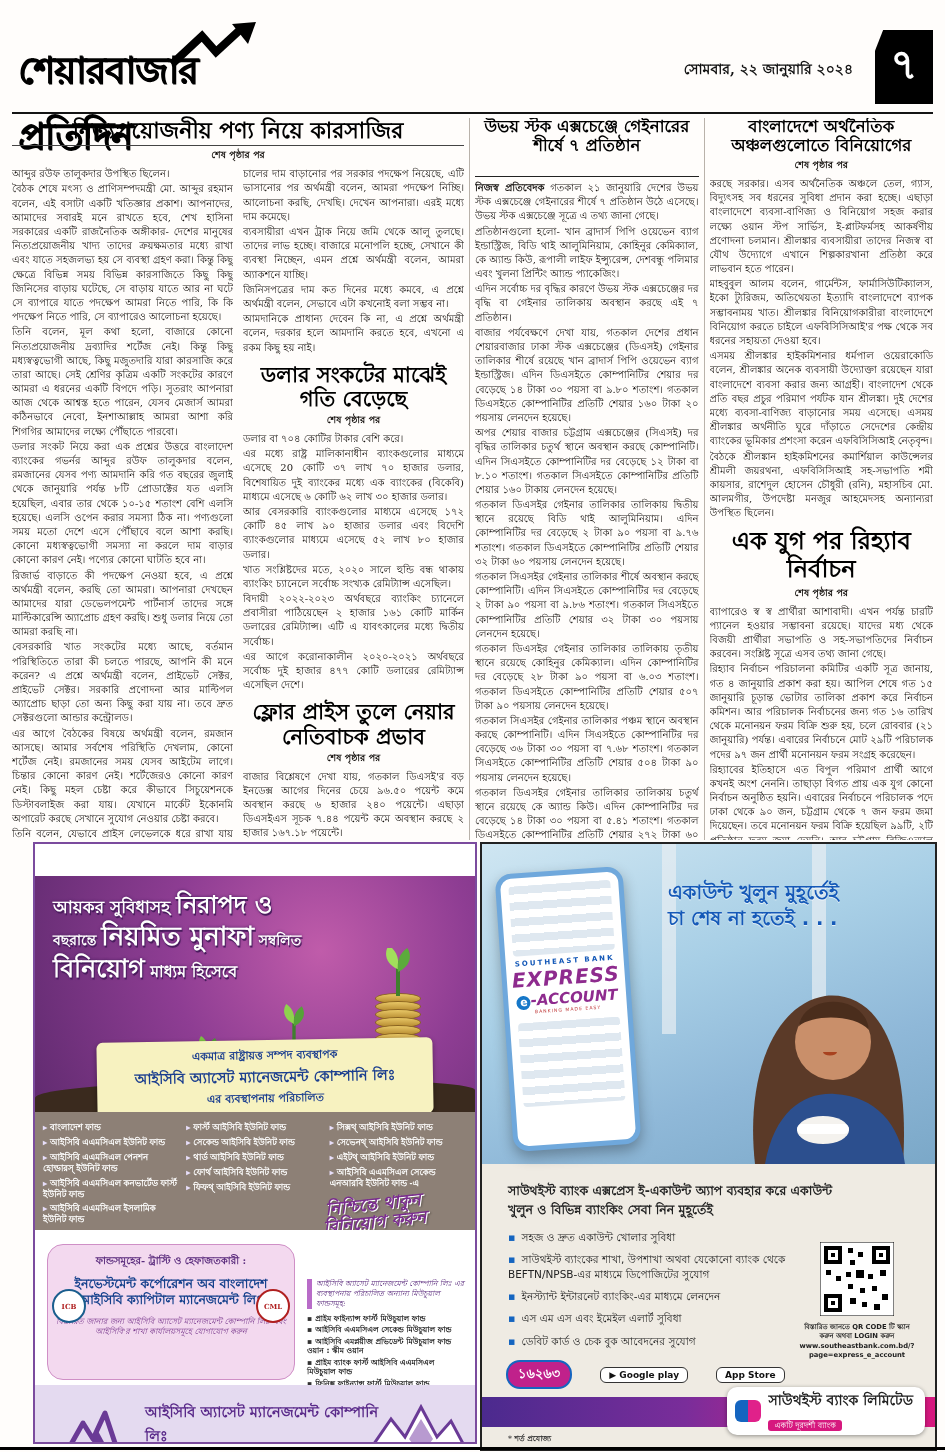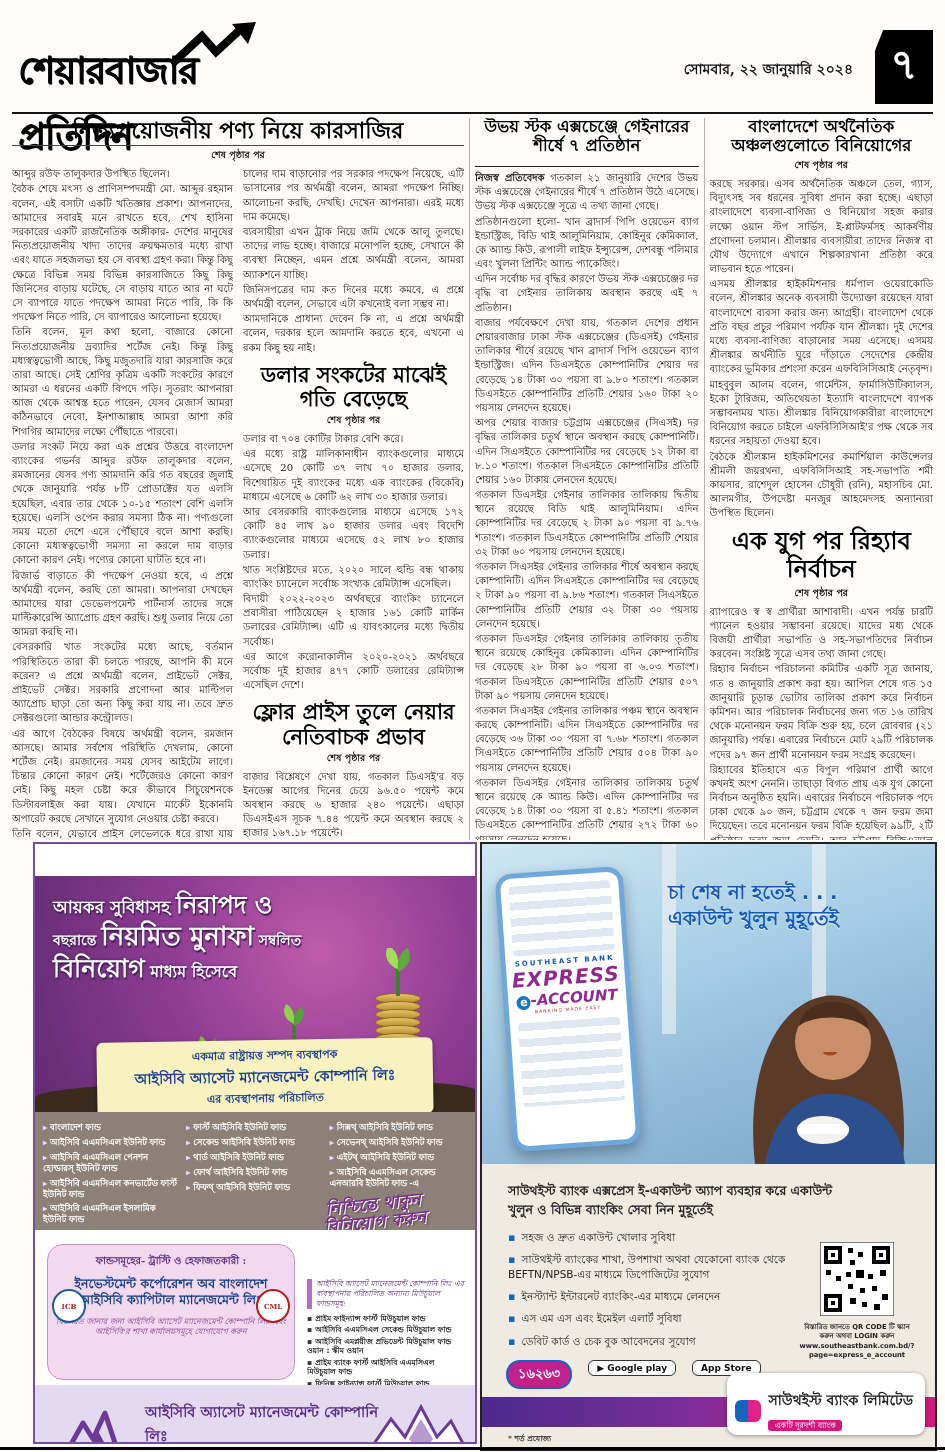--- a/index.html
+++ b/index.html
@@ -23,21 +23,21 @@
   .headline{font-family:"DejaVu Sans","Liberation Sans",sans-serif;font-weight:bold;color:#000;
             text-align:center;line-height:1.15;}
   .contd{font-size:9.5px;font-weight:bold;text-align:center;margin:2px 0 4px 0;}
   .left-block{width:452px;display:flex;flex-direction:column;}
   .lb-head .headline{font-size:22px;border-bottom:1px solid #444;padding-bottom:2px;}
   .lb-cols{flex:1;display:flex;overflow:hidden;}
   .lb-col{width:221px;overflow:hidden;}
   .lb-gut{width:10px;}
   .mini-head{font-size:21px;margin:8px 0 0 0;}
   .mid-col{width:224px;overflow:hidden;}
-  .mid-col .headline{font-size:16.5px;border-bottom:1.5px solid #222;padding-bottom:10px;margin-bottom:4px;}
+  .mid-col .headline{font-size:16.5px;border-bottom:1.5px solid #222;padding-bottom:20px;margin-bottom:4px;}
   .byline{font-weight:bold;font-family:"DejaVu Sans","Liberation Sans",sans-serif;}
   .right-col{width:224px;overflow:hidden;}
   .right-col .headline{font-size:16.5px;}
   .right-col .mini-head{font-size:24px;}
   
   .ad{position:absolute;overflow:hidden;}
   
   .icb{left:33px;top:842px;width:440px;height:598px;border:2px solid #7b4b9e;background:#fff;}
   .icb-top{position:absolute;top:0;left:0;right:0;height:250px;
            background:radial-gradient(circle at 65% 30%, #c05caa 0%, #8e3d93 45%, #5e2a6e 100%);margin-top:32px;}
@@ -105,28 +105,28 @@
   .ph-logo .bm{font-size:4.6px;color:#c03a3a;letter-spacing:1px;font-family:"DejaVu Sans",sans-serif;}
   .woman{position:absolute;right:10px;bottom:0;width:230px;height:230px;}
   .seb-body{position:absolute;top:322px;left:0;right:0;bottom:52px;padding:16px 20px 0 26px;box-sizing:border-box;}
   .seb-bh{font-size:12.5px;font-weight:900;color:#222;font-family:"DejaVu Sans","Liberation Sans",sans-serif;line-height:1.5;width:330px;}
   .seb-bullets{margin-top:10px;width:320px;}
   .seb-bullets p{margin:0 0 7px 0;font-size:10.5px;color:#222;line-height:1.4;
                  font-family:"DejaVu Sans","Liberation Sans",sans-serif;}
   .seb-bullets p::before{content:"▪";color:#1565c0;margin-right:6px;font-size:11px;}
   .qr-wrap{position:absolute;right:18px;bottom:36px;width:120px;text-align:center;}
   .qr-cap{font-size:6.8px;font-weight:bold;color:#222;margin-top:3px;line-height:1.4;font-family:"DejaVu Sans",sans-serif;}
-  .badge-row{position:absolute;left:24px;bottom:8px;display:flex;gap:16px;align-items:flex-start;}
+  .badge-row{position:absolute;left:24px;bottom:8px;display:flex;gap:28px;align-items:center;}
   .hotline{background:#c0218b;color:#fff;border:2px solid #1565c0;border-radius:14px;padding:2px 10px;
            font-weight:900;font-size:13px;font-family:"DejaVu Sans",sans-serif;}
   .store{background:#fff;border:1.5px solid #333;border-radius:6px;padding:2px 8px;font-size:9px;font-weight:bold;
          font-family:"DejaVu Sans",sans-serif;color:#111;}
   .seb-footbar{position:absolute;left:0;right:0;bottom:22px;height:30px;
                background:linear-gradient(90deg,#4b2a8e,#7a2d9a 45%,#c0218b 75%,#d6187e);}
-  .seb-footlabel{position:absolute;right:10px;bottom:14px;background:#fff;border-radius:10px;padding:16px 12px 3px 8px;
+  .seb-footlabel{position:absolute;right:10px;bottom:14px;background:#fff;border-radius:10px;padding:2px 12px 3px 8px;
                  display:flex;align-items:center;gap:7px;box-shadow:0 1px 4px rgba(0,0,0,.4);}
   .sb-mark{width:26px;height:22px;position:relative;}
   .sb-mark .a{position:absolute;left:0;top:0;width:13px;height:22px;background:#1565c0;border-radius:6px 0 0 6px;}
   .sb-mark .b{position:absolute;right:0;top:0;width:13px;height:22px;background:#e0218a;border-radius:0 6px 6px 0;}
   .seb-name{font-size:14px;font-weight:900;color:#222;font-family:"DejaVu Sans",sans-serif;}
   .seb-tag{background:#d6187e;color:#fff;font-size:8px;padding:1px 6px;border-radius:3px;font-family:"DejaVu Sans",sans-serif;}
   .terms{position:absolute;left:26px;bottom:4px;font-size:7.5px;font-weight:bold;color:#333;}
   .page-bottom-rule{position:absolute;left:0;right:0;top:1447px;height:3px;background:#000;}
 </style>
 </head>
@@ -210,22 +210,22 @@
         </div>
     </div>
 
     <div class="col-sep"></div>
 
     <div class="right-col">
       <div class="headline">বাংলাদেশে অর্থনৈতিক অঞ্চলগুলোতে বিনিয়োগের</div>
       <div class="contd">শেষ পৃষ্ঠার পর</div>
       <div>
           <p>করছে সরকার। এসব অর্থনৈতিক অঞ্চলে তেল, গ্যাস, বিদ্যুৎসহ সব ধরনের সুবিধা প্রদান করা হচ্ছে। এছাড়া বাংলাদেশে ব্যবসা-বাণিজ্য ও বিনিয়োগ সহজ করার লক্ষ্যে ওয়ান স্টপ সার্ভিস, ই-প্লাটফর্মসহ আকর্ষণীয় প্রণোদনা চলমান। শ্রীলঙ্কার ব্যবসায়ীরা তাদের নিজস্ব বা যৌথ উদ্যোগে এখানে শিল্পকারখানা প্রতিষ্ঠা করে লাভবান হতে পারেন।</p>
+          <p>মাহবুবুল আলম বলেন, গার্মেন্টস, ফার্মাসিউটিক্যালস, ইকো ট্যুরিজম, অতিথেয়তা ইত্যাদি বাংলাদেশে ব্যাপক সম্ভাবনাময় খাত। শ্রীলঙ্কার বিনিয়োগকারীরা বাংলাদেশে বিনিয়োগ করতে চাইলে এফবিসিসিআই'র পক্ষ থেকে সব ধরনের সহায়তা দেওয়া হবে।</p>
           <p>এসময় শ্রীলঙ্কার হাইকমিশনার ধর্মপাল ওয়েরাকোডি বলেন, শ্রীলঙ্কার অনেক ব্যবসায়ী উদ্যোক্তা রয়েছেন যারা বাংলাদেশে ব্যবসা করার জন্য আগ্রহী। বাংলাদেশ থেকে প্রতি বছর প্রচুর পরিমাণ পর্যটক যান শ্রীলঙ্কা। দুই দেশের মধ্যে ব্যবসা-বাণিজ্য বাড়ানোর সময় এসেছে। এসময় শ্রীলঙ্কার অর্থনীতি ঘুরে দাঁড়াতে সেদেশের কেন্দ্রীয় ব্যাংকের ভূমিকার প্রশংসা করেন এফবিসিসিআই নেতৃবৃন্দ।</p>
-          <p>মাহবুবুল আলম বলেন, গার্মেন্টস, ফার্মাসিউটিক্যালস, ইকো ট্যুরিজম, অতিথেয়তা ইত্যাদি বাংলাদেশে ব্যাপক সম্ভাবনাময় খাত। শ্রীলঙ্কার বিনিয়োগকারীরা বাংলাদেশে বিনিয়োগ করতে চাইলে এফবিসিসিআই'র পক্ষ থেকে সব ধরনের সহায়তা দেওয়া হবে।</p>
           <p>বৈঠকে শ্রীলঙ্কান হাইকমিশনের কমার্শিয়াল কাউন্সেলর শ্রীমলী জয়রথনা, এফবিসিসিআই সহ-সভাপতি শমী কায়সার, রাশেদুল হোসেন চৌধুরী (রনি), মহাসচিব মো. আলমগীর, উপদেষ্টা মনজুর আহমেদসহ অন্যান্যরা উপস্থিত ছিলেন।</p>
         </div>
       <div class="headline mini-head">এক যুগ পর রিহ্যাব নির্বাচন</div>
       <div class="contd">শেষ পৃষ্ঠার পর</div>
       <div>
           <p>ব্যাপারেও স্ব স্ব প্রার্থীরা আশাবাদী। এখন পর্যন্ত চারটি প্যানেল হওয়ার সম্ভাবনা রয়েছে। যাদের মধ্য থেকে বিজয়ী প্রার্থীরা সভাপতি ও সহ-সভাপতিদের নির্বাচন করবেন। সংশ্লিষ্ট সূত্রে এসব তথ্য জানা গেছে।</p>
           <p>রিহ্যাব নির্বাচন পরিচালনা কমিটির একটি সূত্র জানায়, গত ৪ জানুয়ারি প্রকাশ করা হয়। আপিল শেষে গত ১৫ জানুয়ারি চূড়ান্ত ভোটার তালিকা প্রকাশ করে নির্বাচন কমিশন। আর পরিচালক নির্বাচনের জন্য গত ১৬ তারিখ থেকে মনোনয়ন ফরম বিক্রি শুরু হয়, চলে রোববার (২১ জানুয়ারি) পর্যন্ত। এবারের নির্বাচনে মোট ২৯টি পরিচালক পদের ৯৭ জন প্রার্থী মনোনয়ন ফরম সংগ্রহ করেছেন।</p>
           <p>রিহ্যাবের ইতিহাসে এত বিপুল পরিমাণ প্রার্থী আগে কখনই অংশ নেননি। তাছাড়া বিগত প্রায় এক যুগ কোনো নির্বাচন অনুষ্ঠিত হয়নি। এবারের নির্বাচনে পরিচালক পদে ঢাকা থেকে ৯০ জন, চট্টগ্রাম থেকে ৭ জন ফরম জমা দিয়েছেন। তবে মনোনয়ন ফরম বিক্রি হয়েছিল ৯৯টি, ২টি প্রতিষ্ঠান ফরম জমা দেয়নি। আর চট্টগ্রাম রিজিওন্যাল সদস্য পদে ৯ জন ফরম কিনেছিলেন ৯ জনই জমা দিয়েছেন। মোট ৪৭৬জন ভোটার ভোটাধিকারের মাধ্যমে তাদের পছন্দের প্রার্থীকে নির্বাচিত করবেন।</p>
         </div>
     </div>
@@ -351,22 +351,22 @@
         <path d="M52 16 L64 36 L52 52 L40 36 Z" fill="#b89ad0"></path>
       </svg>
     </div>
   </div>
 
   <div class="ad seb">
     <div class="seb-photo">
       <div class="win-bar" style="left:180px;"></div>
       <div class="win-bar" style="left:330px;"></div>
       <div class="seb-head">
+        <div>একাউন্ট খুলুন মুহূর্তেই</div>
         <div>চা শেষ না হতেই . . .</div>
-        <div>একাউন্ট খুলুন মুহূর্তেই</div>
       </div>
       <div class="phone">
         <div class="ph-lines"></div>
         <div class="ph-logo">
           <div class="sb">SOUTHEAST BANK</div>
           <div class="ex">EXPRESS</div>
           <div class="ea"><span class="e">e</span><span>-ACCOUNT</span></div>
           <div class="bm">BANKING MADE EASY</div>
         </div>
         <div class="ph-lines" style="height:84px;"></div>

